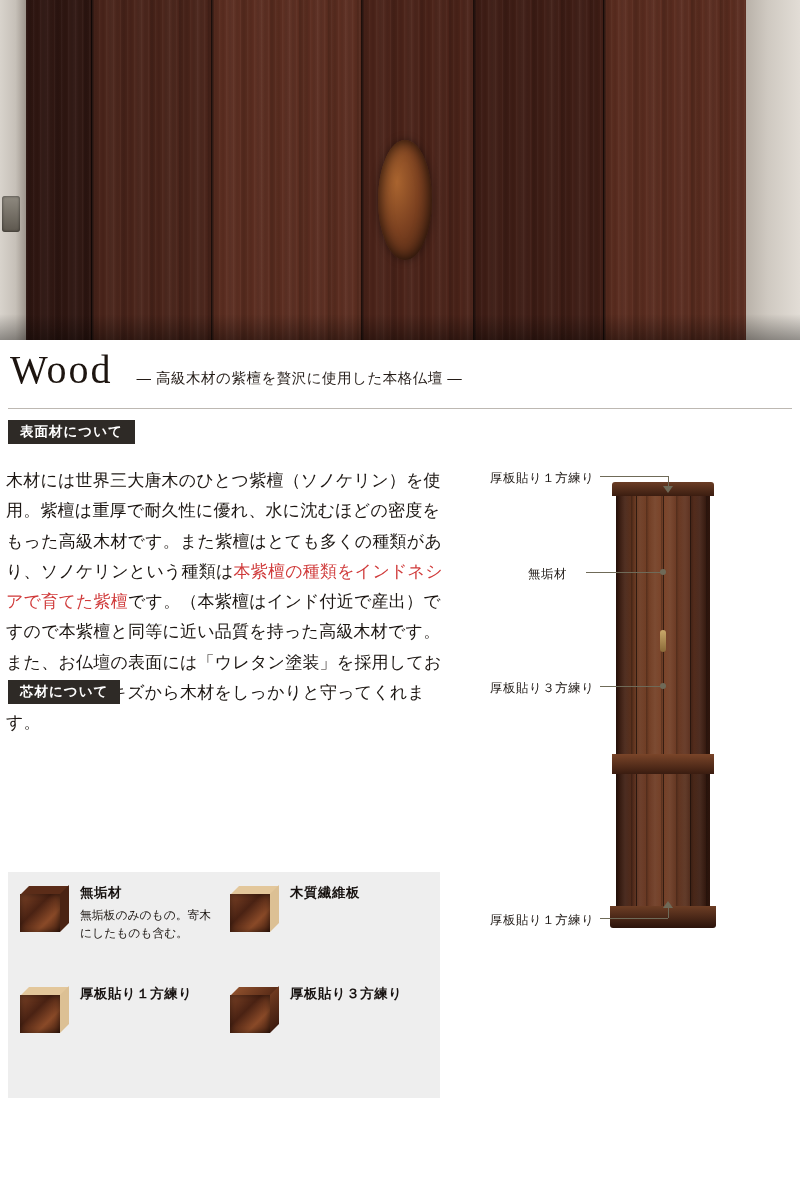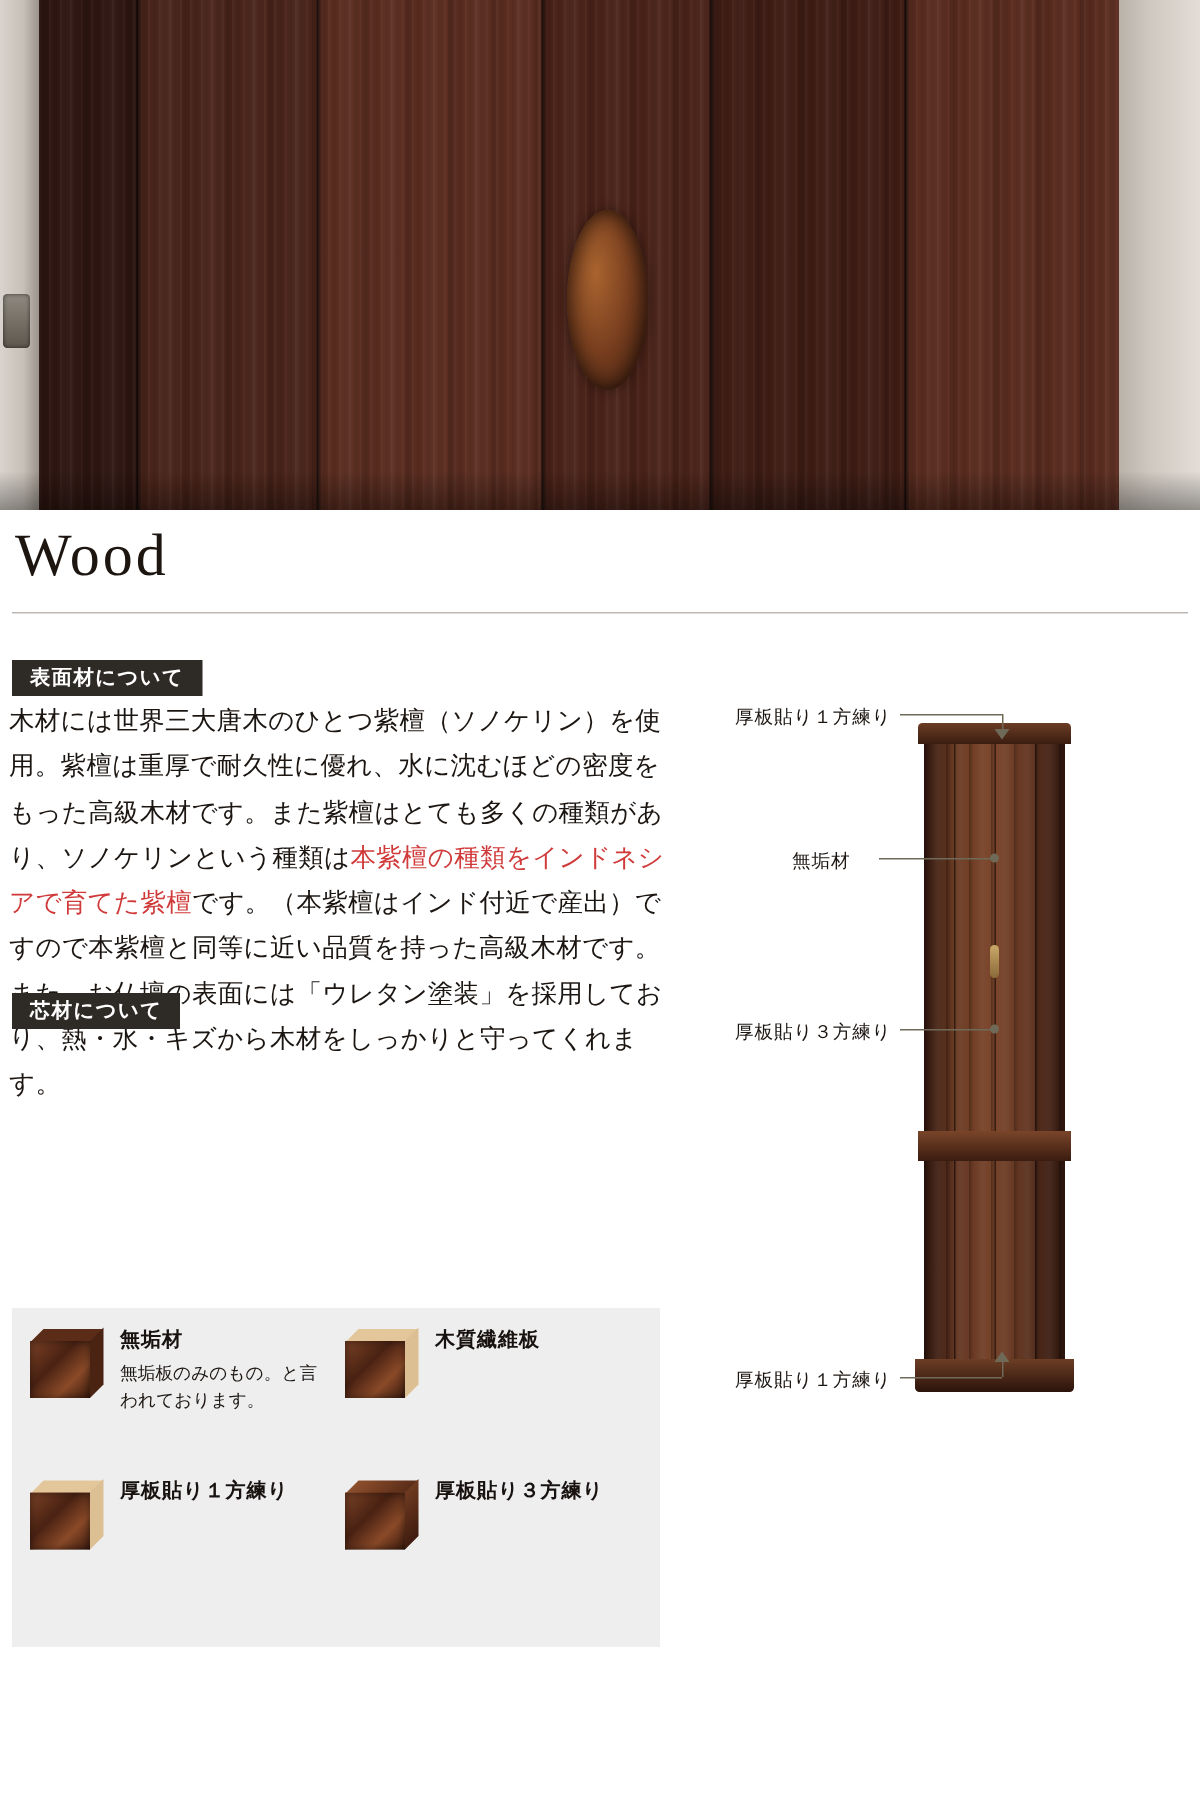--- a/index.html
+++ b/index.html
@@ -128,22 +128,22 @@
     height: 24px;
     padding: 0 12px;
     background: #2e2a26;
     color: #ffffff;
     font-size: 13.5px;
     font-weight: bold;
     letter-spacing: 1px;
     display: flex;
     align-items: center;
   }
-  #chip-surface { top: 440px; text-align: right; }
-  #chip-core    { top: 662px; font-family: Liberation Mono, monospace; }
+  #chip-surface { top: 420px; text-align: right; }
+  #chip-core    { top: 680px; font-family: Liberation Mono, monospace; }
 
   
   .body-copy {
     position: absolute;
     left: 6px;
     width: 450px;
     font-size: 17px;
     line-height: 1.78;
     color: #1c1612;
     letter-spacing: .2px;
@@ -329,20 +329,21 @@
     <div class="seam" style="left:361px"></div>
     <div class="seam" style="left:473px"></div>
     <div class="seam" style="left:603px"></div>
     <div class="handle" style="left:378px; top:140px;"></div>
     <div class="wall-right"></div>
     <div class="hero-bottom-fade"></div>
   </div>
 
   <div class="title-row">
     <div class="title-main">Wood</div>
+    <div class="title-sub">—  高級木材の紫檀を贅沢に使用した本格仏壇  —</div>
   </div>
   <div class="title-rule"></div>
 
   <div class="chip" id="chip-surface">表面材について</div>
   <div class="body-copy" id="copy-surface"><span>木材には世界三大唐木のひとつ紫檀（ソノケリン）を使用。紫檀は重厚で耐久性に優れ、水に沈むほどの密度をもった高級木材です。また紫檀はとても多くの種類があり、ソノケリンという種類は</span><span class="hl">本紫檀の種類をインドネシアで育てた紫檀</span><span>です。（本紫檀はインド付近で産出）ですので本紫檀と同等に近い品質を持った高級木材です。また、お仏壇の表面には「ウレタン塗装」を採用しており、熱・水・キズから木材をしっかりと守ってくれます。</span></div>
 
   <div class="chip" id="chip-core">芯材について</div>
 
   <div class="cab-wrap">
 
@@ -384,21 +385,21 @@
     <div class="legend-grid">
 
       <div class="legend-cell">
         <div class="swatch">
           <div class="sw-top sw-top-dark"></div>
           <div class="sw-side sw-side-dark"></div>
           <div class="sw-face"></div>
         </div>
         <div class="legend-text">
           <div class="legend-title">無垢材</div>
-          <div class="legend-desc">無垢板のみのもの。と言われております。</div>
+          <div class="legend-desc">無垢板のみのもの。寄木にしたものも含む。</div>
         </div>
       </div>
 
       <div class="legend-cell">
         <div class="swatch">
           <div class="sw-top"></div>
           <div class="sw-side"></div>
           <div class="sw-face"></div>
         </div>
         <div class="legend-text">

